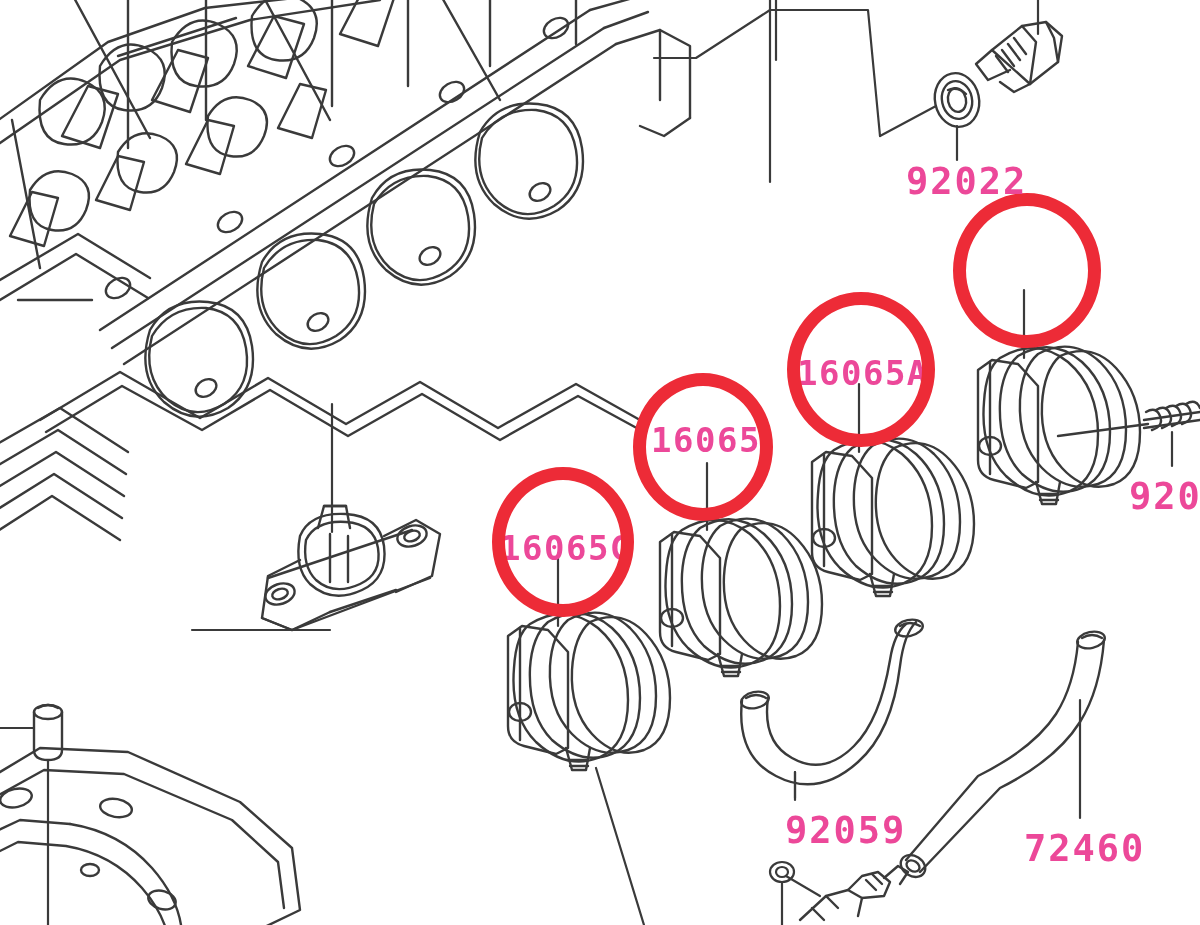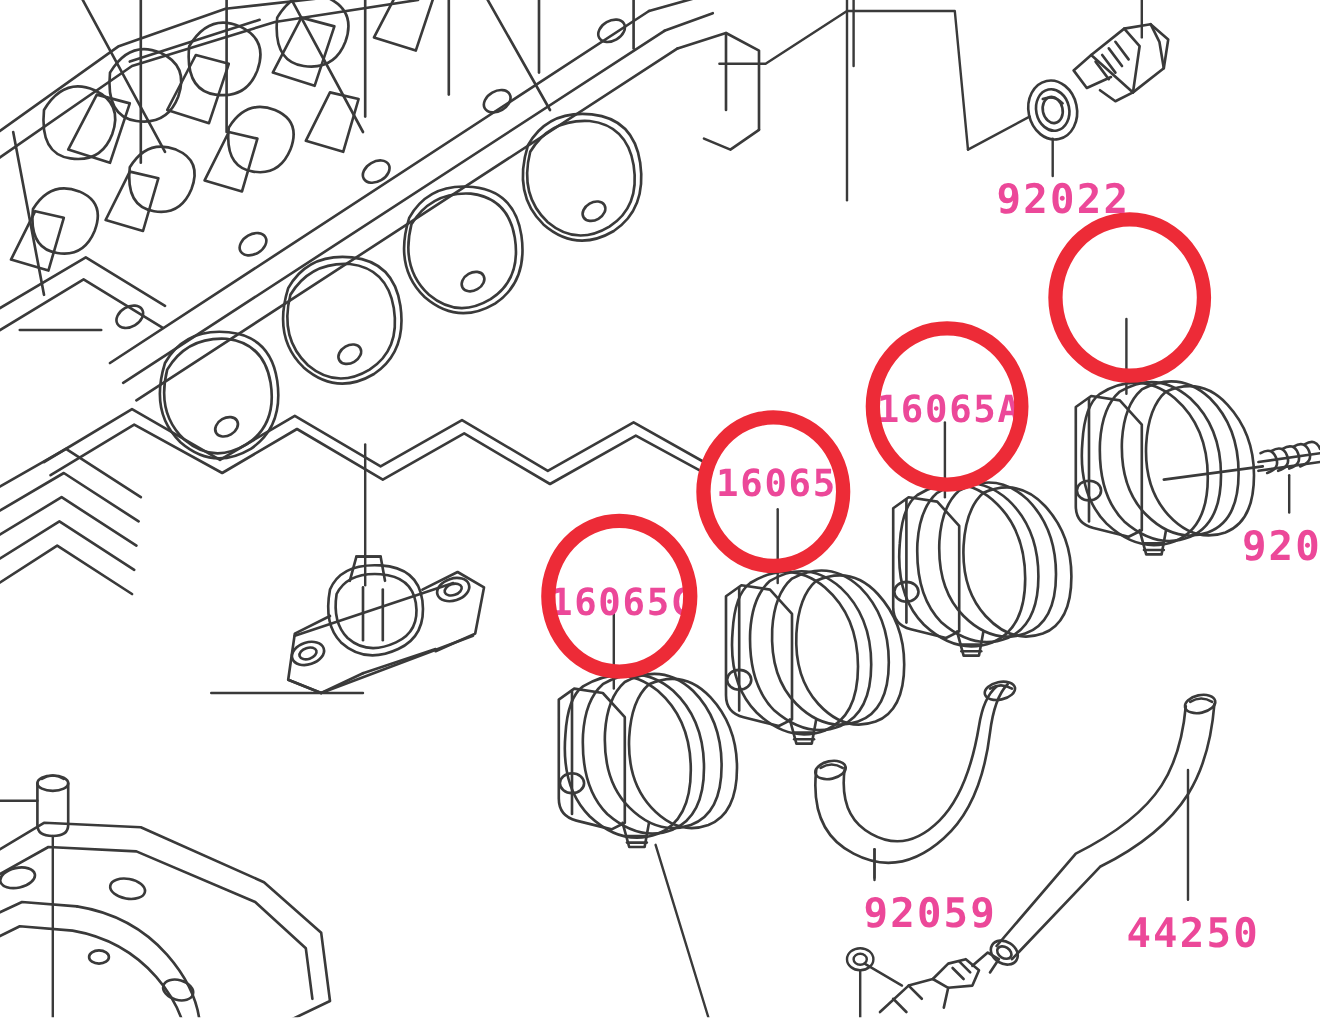--- a/index.html
+++ b/index.html
@@ -347,19 +347,19 @@
   <div class="lbl lbl-num-circ" style="left:797px; top:356px;">16065A</div>
   <div class="hl-circle" style="left:787px; top:292px; width:148px; height:155px; border:13px solid #ED2B37;"></div>
 
   <div class="hl-circle" style="left:953px; top:193px; width:148px; height:155px; border:13px solid #ED2B37;"></div>
 
   <div class="lbl lbl-num" style="left:906px; top:163px;">92022</div>
 
 
   <div class="lbl lbl-num" style="left:741px; top:812px;margin-left:44px;">92059</div>
 
-  <div class="lbl lbl-num" style="left:1024px; top:830px;">44250</div>
+  <div class="lbl lbl-num" style="left:1024px; top:830px;">72460</div>
 
   <div class="clip-box" style="left:1129px; top:478px; width:71px; height:46px;">
     <div class="lbl lbl-num" style="left:0px; top:0px;">9200</div>
   </div>
 
 </div>
 
 </body></html>

